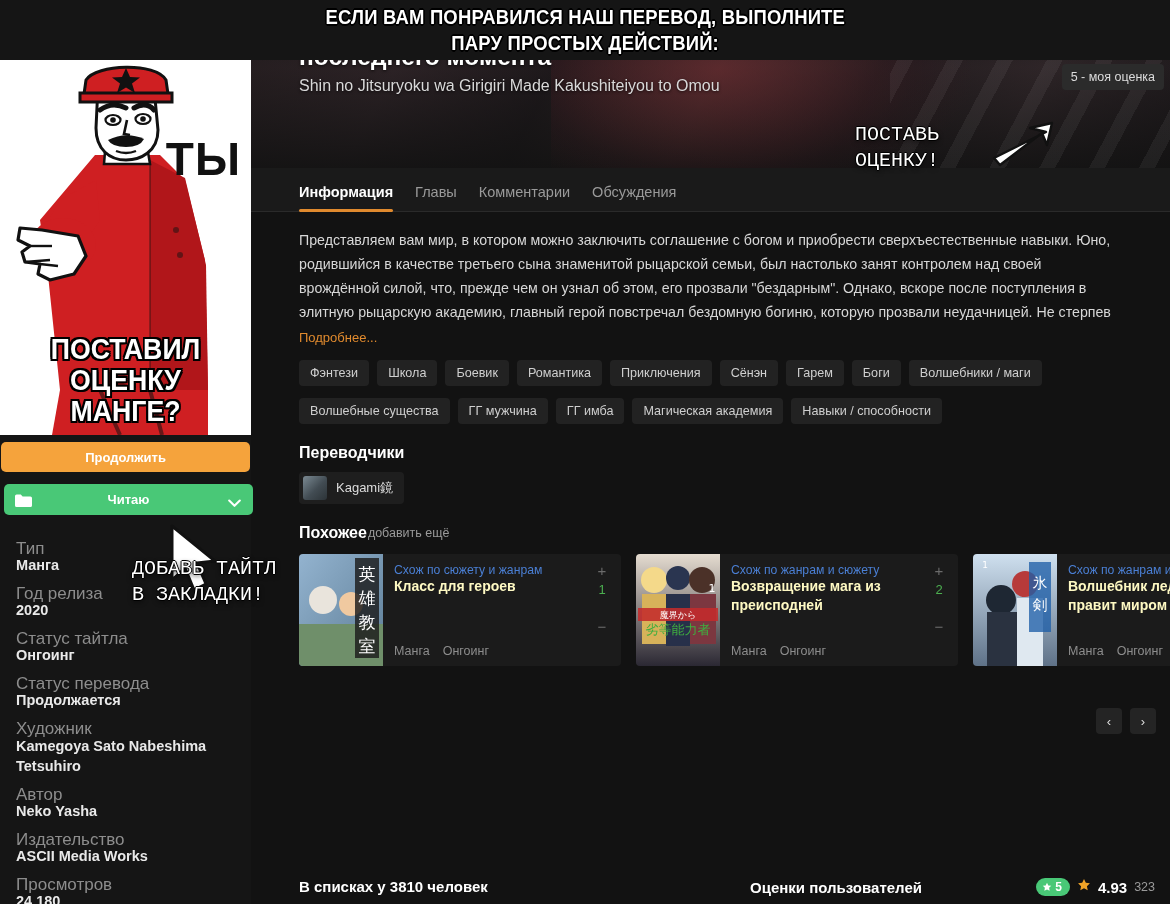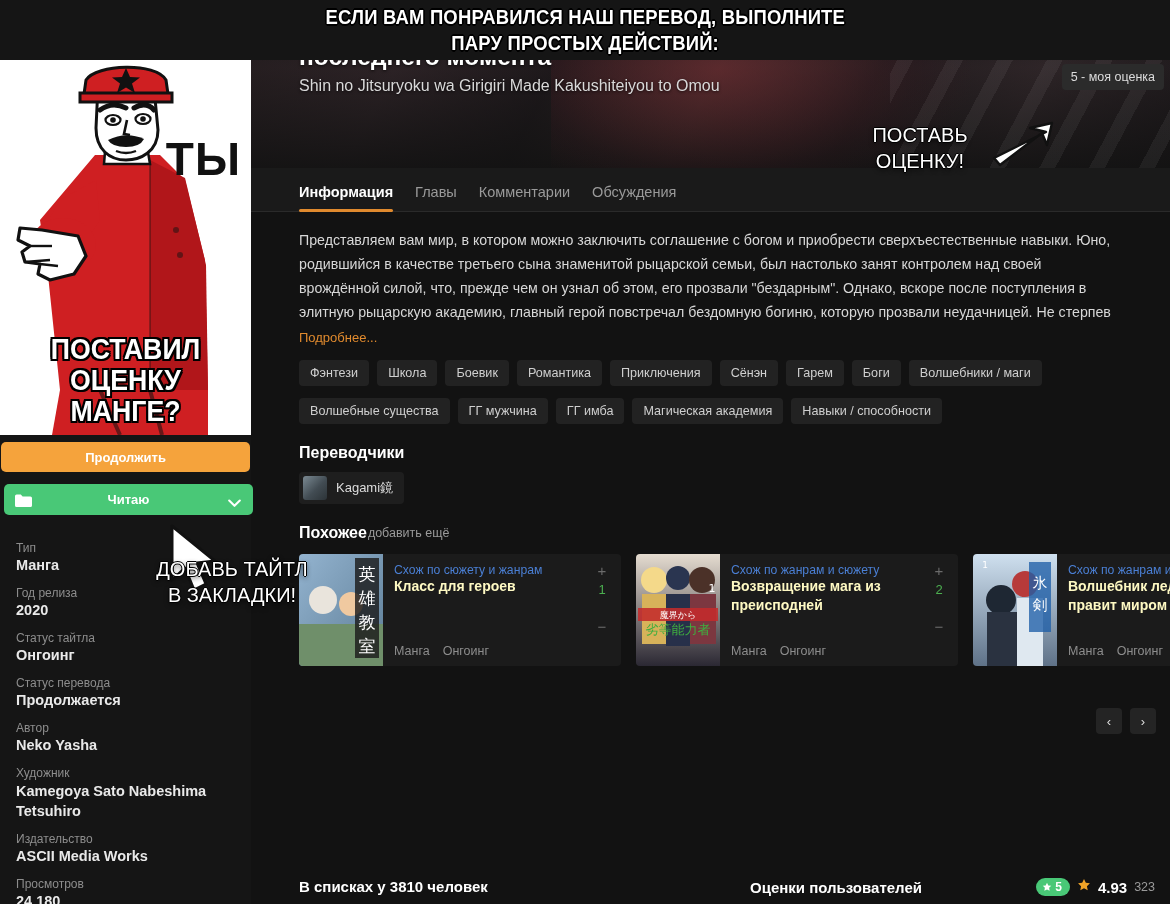--- a/index.html
+++ b/index.html
@@ -66,21 +66,21 @@
     cursor: pointer;
   }
   .btn-status .folder { position: absolute; left: 11px; top: 9px; }
   .btn-status .lbl {
     flex: 1; text-align: center; color: #fff; font-size: 13px; font-weight: 700;
   }
   .btn-status .chev { position: absolute; right: 12px; top: 10px; }
 
   
   .info { padding: 26px 16px 0 16px; }
-  .info .k { color: #8d8d8d; font-size: 12px; line-height: 15px; }
+  .info .k { color: #8d8d8d; font-size: 17px; line-height: 15px; }
   .info .v { color: #e9e9e9; font-size: 14.5px; font-weight: 700; line-height: 19px; margin-bottom: 11px; }
   .info .v.multi { line-height: 20px; }
 
   
   .main { position: absolute; left: 251px; top: 0; width: 919px; height: 904px; }
 
   .hero {
     position: absolute; left: 0; top: 0; width: 919px; height: 168px;
     background:
       linear-gradient(180deg, rgba(18,18,18,.55) 0%, rgba(18,18,18,.35) 40%, rgba(18,18,18,.92) 100%),
@@ -179,22 +179,22 @@
   .stat-head .t { color: #fff; font-size: 15px; font-weight: 700; }
   .badge5 {
     background: #49c877; color: #fff; font-size: 12px; font-weight: 700;
     padding: 2px 8px 2px 6px; border-radius: 9px; display: inline-flex; align-items: center; gap: 3px;
   }
   .head-rating { display: flex; align-items: center; gap: 7px; }
 
   
   .ov { position: absolute; z-index: 45; pointer-events: none; }
   .ov-text {
-    color: #fff; font-size: 20px; line-height: 26px; text-align: center;
-    font-family: Liberation Sans, sans-serif;
+    color: #fff; font-size: 20px; line-height: 26px; 
+    font-family: Liberation Mono, monospace;
     text-shadow: 1px 0 0 #000,-1px 0 0 #000,0 1px 0 #000,0 -1px 0 #000, 0 2px 5px rgba(0,0,0,.8);
   }
   .ov-arrow { position: absolute; z-index: 45; pointer-events: none; }
 </style>
 </head>
 <body>
 
 <div id="root">
 
   <div class="meme-top">
@@ -282,26 +282,26 @@
         </div>
       <div>
           <div class="k">Статус тайтла</div>
           <div class="v">Онгоинг</div>
         </div>
       <div>
           <div class="k">Статус перевода</div>
           <div class="v">Продолжается</div>
         </div>
       <div>
+          <div class="k">Художник</div>
+          <div class="v multi">Kamegoya Sato   Nabeshima Tetsuhiro</div>
+        </div>
+      <div>
           <div class="k">Автор</div>
           <div class="v">Neko Yasha</div>
-        </div>
-      <div>
-          <div class="k">Художник</div>
-          <div class="v multi">Kamegoya Sato   Nabeshima Tetsuhiro</div>
         </div>
       <div>
           <div class="k">Издательство</div>
           <div class="v">ASCII Media Works</div>
         </div>
       <div>
           <div class="k">Просмотров</div>
           <div class="v">24 180</div>
         </div>
     </div>

